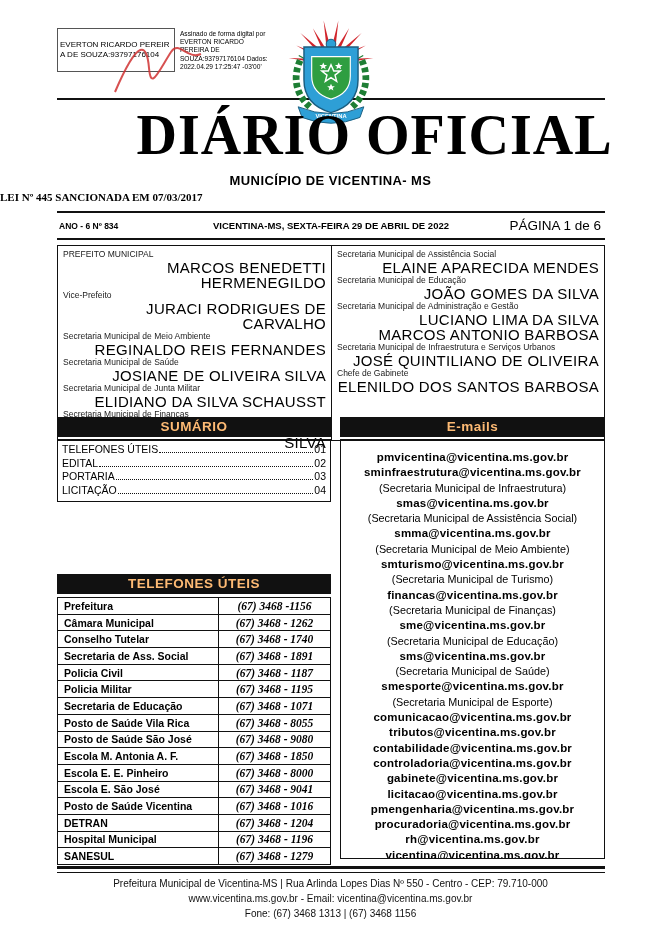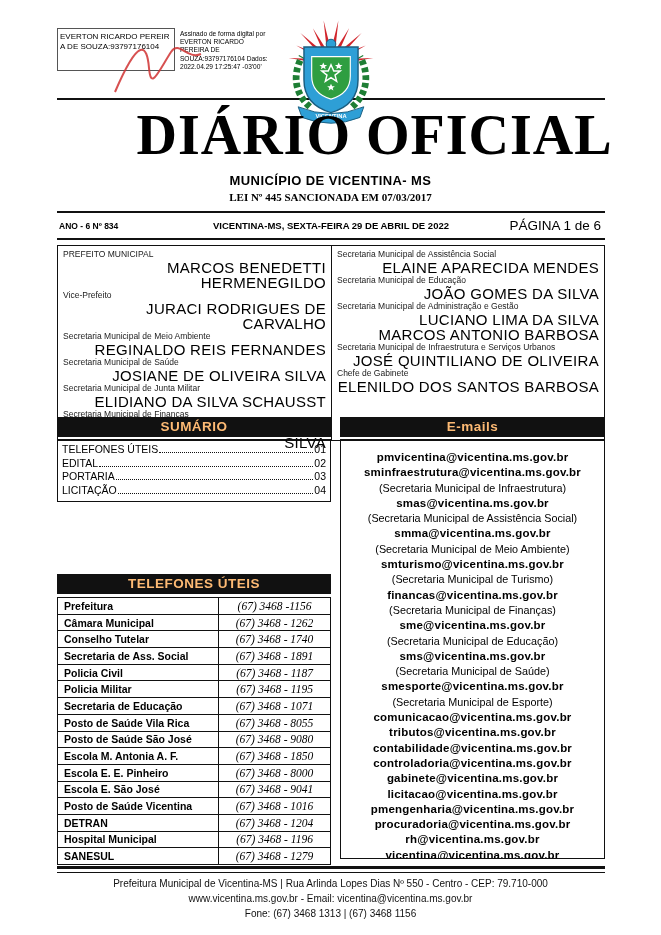--- a/index.html
+++ b/index.html
@@ -4,37 +4,37 @@
 <style>
   * { margin:0; padding:0; box-sizing:border-box; }
   html,body { background:#fff; }
   .page {
     position:relative; width:661px; height:935px; background:#fff;
     font-family:"Liberation Sans", sans-serif; color:#000; overflow:hidden;
   }
   
   .sig { position:absolute; left:57px; top:28px; width:215px; display:flex; }
   .sig-name {
-    width:124px; border:1px solid #555; padding:3px 2px;
+    width:124px; border:1px solid #555; padding:11px 2px;
     font-size:8px; line-height:10px; word-break:break-all;
   }
   .sig-details { width:102px; padding:2px 0 0 5px; font-size:6.6px; line-height:8.2px; }
   .sig-flourish { position:absolute; left:40px; top:6px; width:120px; height:70px; pointer-events:none; }
   
   .arms { position:absolute; left:270px; top:18px; width:122px; height:112px; z-index:2; }
   
   .rule-top { position:absolute; left:57px; top:98px; width:548px; height:2px; background:#111; z-index:1; }
   .title {
     position:absolute; left:0; top:104px; width:661px; text-align:center;
     font-family:"Liberation Serif", serif; font-weight:bold; font-size:56px;
     line-height:62px; letter-spacing:1px; z-index:3;margin-left:44px;
   }
   .muni { position:absolute; left:0; top:173px; width:661px; text-align:center;
     font-size:13px; font-weight:bold; letter-spacing:0.4px; }
-  .lei  { position:absolute; left:0; top:191px; width:661px; text-align:center;
+  .lei  { position:absolute; left:0; top:191px; width:661px; text-align:left;
     font-family:"Liberation Serif", serif; font-weight:bold; font-size:11px; }
   
   .issue-bar {
     position:absolute; left:57px; top:211px; width:548px; height:29px;
     border-top:2.5px solid #111; border-bottom:2.5px solid #111;
     display:flex; align-items:center;
   }
   .issue-edition { width:130px; font-size:8.5px; font-weight:bold; padding-left:2px; }
   .issue-date { flex:1; text-align:center; font-size:9.5px; font-weight:bold; }
   .issue-page { width:130px; text-align:right; font-size:13.5px; padding-right:4px; }
@@ -60,21 +60,21 @@
   
   .emails { position:absolute; left:340px; top:417px; width:265px; }
   .email-box { border:1.5px solid #111; margin-top:2px; height:420px; padding-top:10px; text-align:center; overflow:hidden; }
   .email-line.email { font-weight:bold; font-size:11.5px; line-height:15.3px; letter-spacing:0.2px; }
   .email-line.label { font-size:10.8px; line-height:15.3px; }
   
   .phones { position:absolute; left:57px; top:574px; width:274px; }
   .phones table { width:100%; border-collapse:collapse; margin-top:3px; }
   .phones td { border:1.5px solid #111; height:16.7px; }
   .phones td.pname { width:59%; font-weight:bold; font-size:10.5px; padding-left:6px; }
-  .phones td.pnum  { font-family:"Liberation Serif", serif; font-style:italic; font-size:11.5px; text-align:center; }
+  .phones td.pnum  { font-family:"Liberation Serif", serif; font-style:italic; font-size:11.5px; text-align:center;font-weight:bold; }
   
   .footer-rule { position:absolute; left:57px; top:866px; width:548px; height:7px;
     border-top:3px solid #111; border-bottom:1.5px solid #111; }
   .footer { position:absolute; left:0; top:877px; width:661px; text-align:center;
     font-size:10px; line-height:14.8px; color:#111; }
 </style>
 </head>
 <body>
 
 <div class="page">

